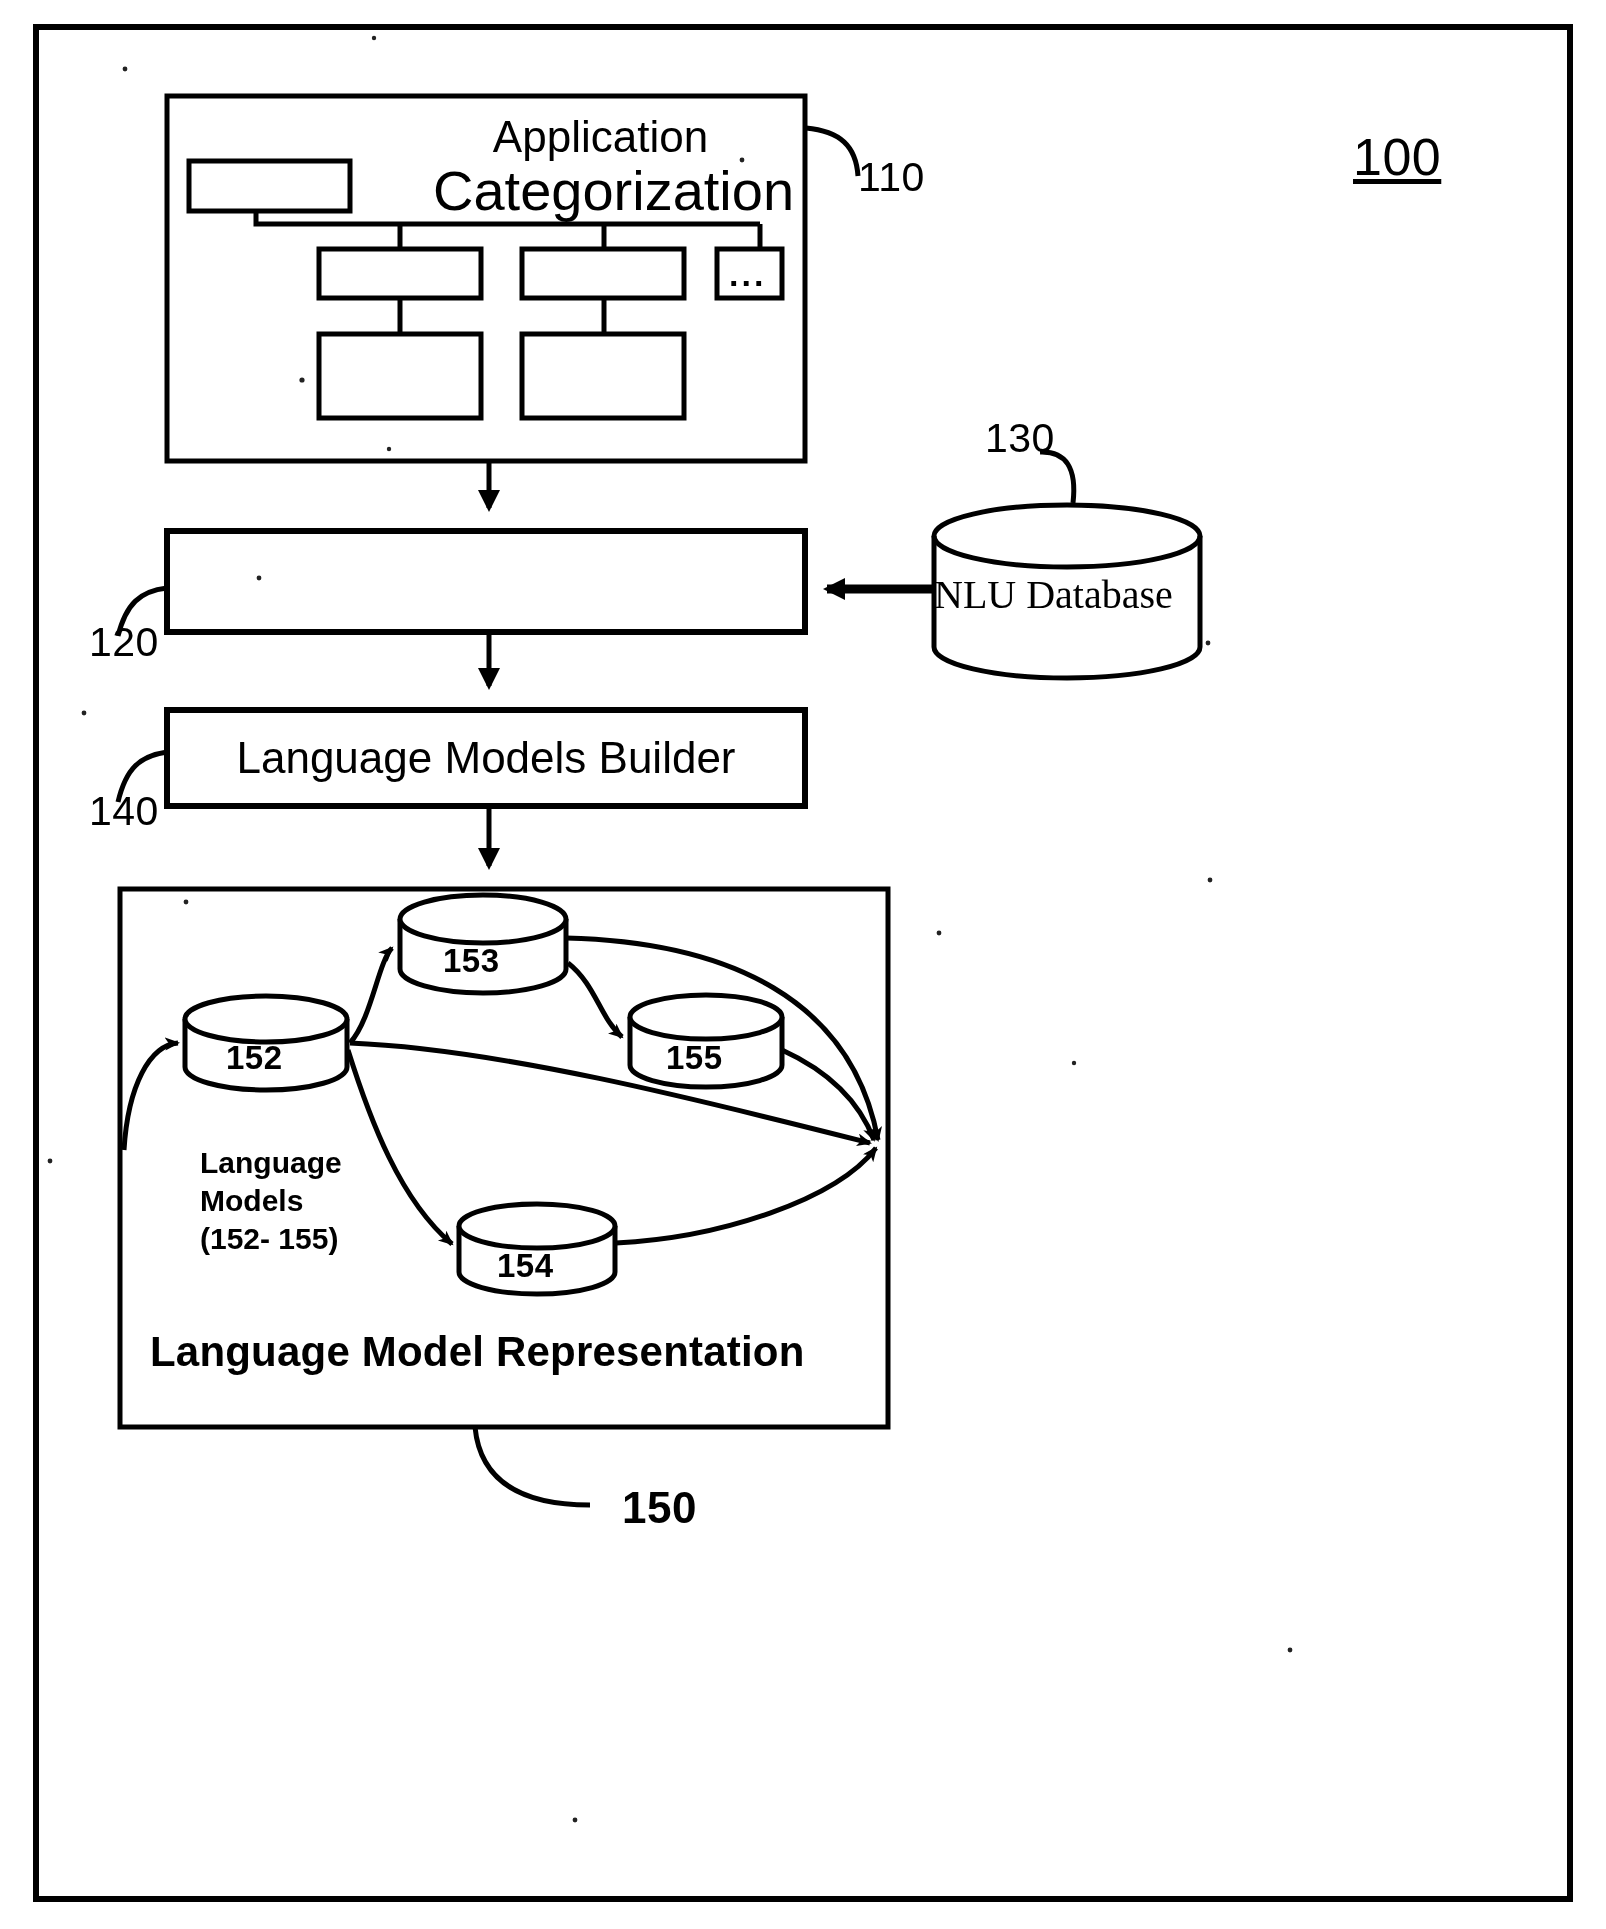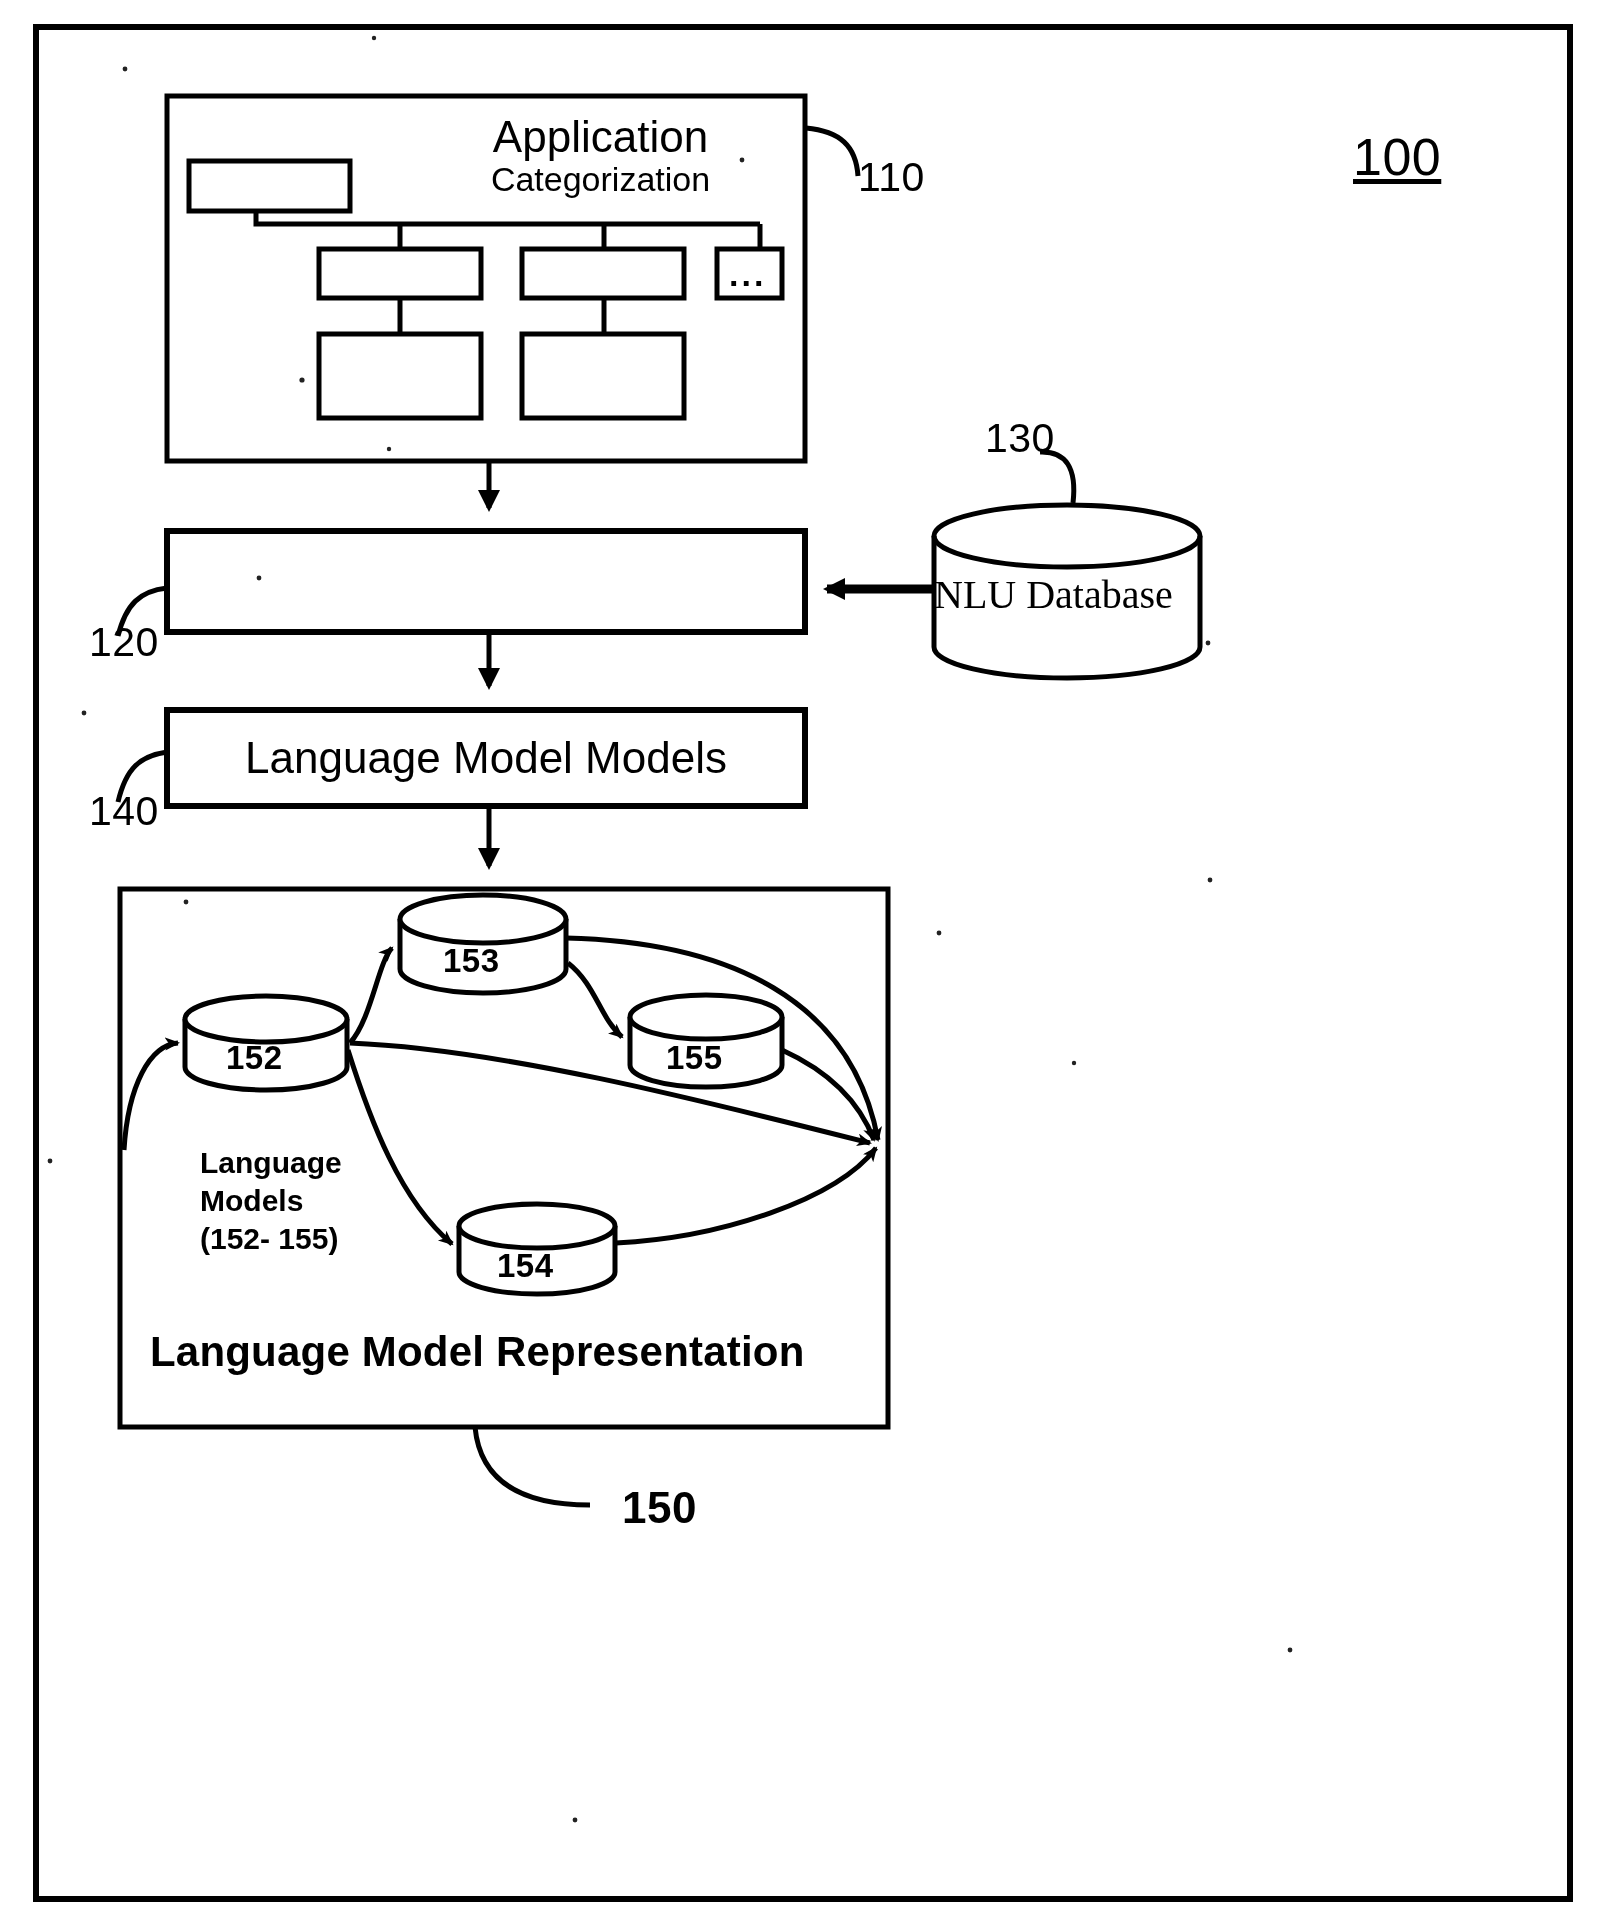--- a/index.html
+++ b/index.html
@@ -46,21 +46,21 @@
   .ref-num-bold {
     font-size: 44px;
     font-weight: bold;
     letter-spacing: 0.5px;
   }
   .block-title {
     font-size: 44px;
     text-align: center;
   }
   .block-title-2 {
-    font-size: 34px;
+    font-size: 56px;
     text-align: center;
   }
   .cyl-num {
     font-size: 33px;
     font-weight: bold;
     text-align: left;
     letter-spacing: 0.5px;
   }
   .lm-caption {
     font-size: 30px;
@@ -258,21 +258,21 @@
 
   <div class="lbl ellipsis" style="left:729px; top:255px;">...</div>
 
   <div class="lbl ref-num" style="left:858px; top:155px;">110</div>
 
   <div class="lbl ref-num" style="left:89px; top:620px;">120</div>
 
   <div class="lbl db-title" style="left:934px; top:573px; width:266px;">NLU Database</div>
   <div class="lbl ref-num" style="left:985px; top:416px;">130</div>
 
-  <div class="lbl block-title" style="left:196px; top:733px; width:580px;">Language Model Models</div>
+  <div class="lbl block-title" style="left:196px; top:733px; width:580px;">Language Models Builder</div>
   <div class="lbl ref-num" style="left:89px; top:789px;">140</div>
 
   <div class="lbl cyl-num" style="left:443px; top:943px; width:80px;">153</div>
   <div class="lbl cyl-num" style="left:666px; top:1040px; width:80px;">155</div>
   <div class="lbl cyl-num" style="left:226px; top:1040px; width:80px;">152</div>
   <div class="lbl cyl-num" style="left:497px; top:1248px; width:80px;">154</div>
 
   <div class="lbl lm-caption" style="left:200px; top:1144px; width:212px;">Language</div>
   <div class="lbl lm-caption" style="left:200px; top:1182px; width:212px;">Models</div>
   <div class="lbl lm-caption" style="left:200px; top:1220px; width:212px;">(152- 155)</div>

